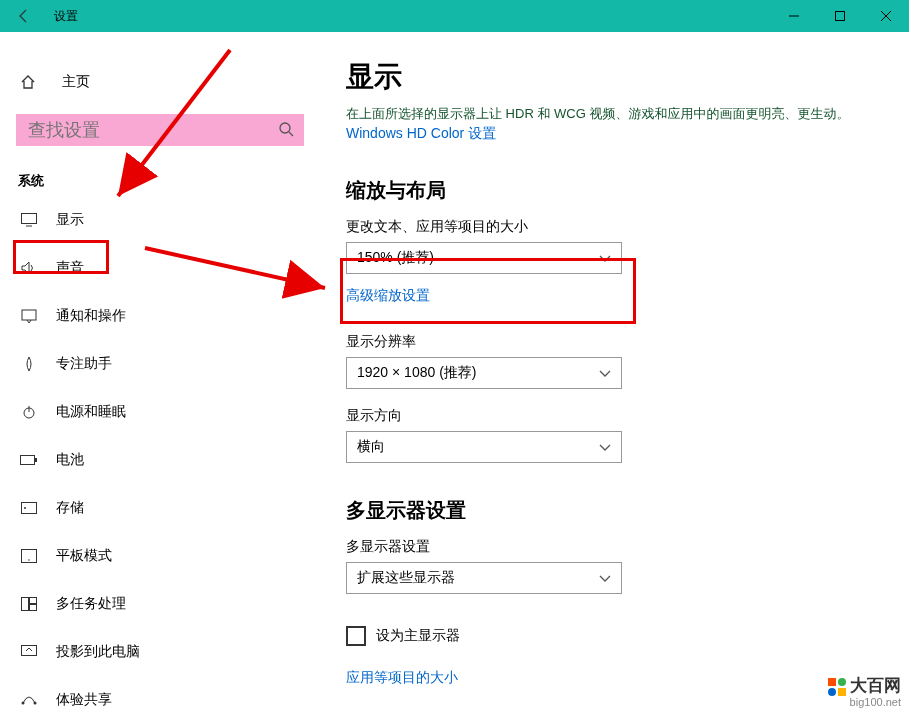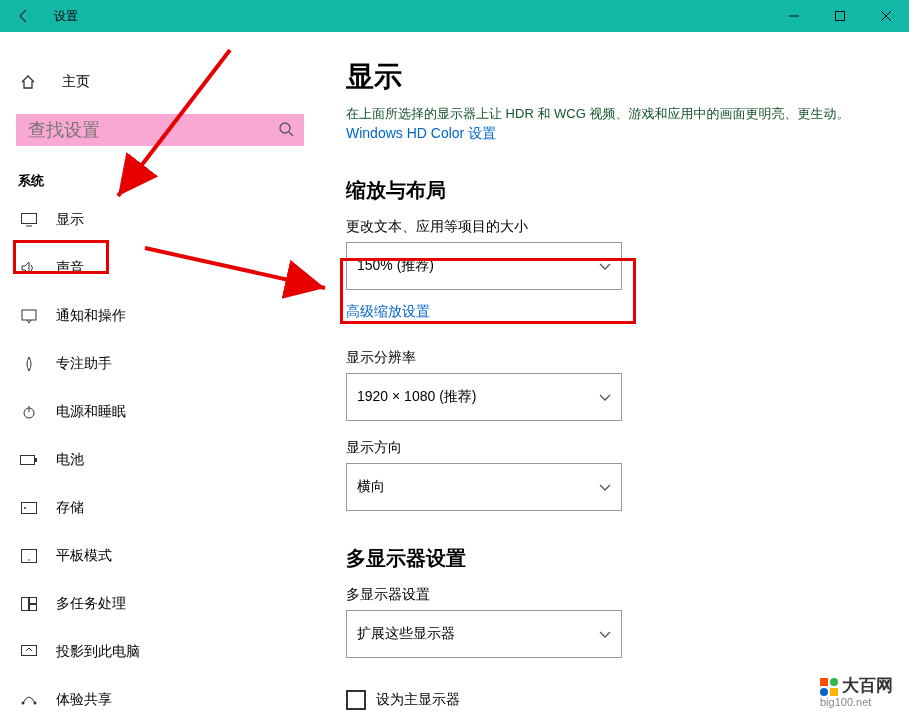--- a/index.html
+++ b/index.html
@@ -21,29 +21,29 @@
 .section { font-size:13px; font-weight:600; padding:26px 0 6px 18px; }
 .navitem { height:48px; display:flex; align-items:center; padding-left:20px; gap:18px; font-size:14px; color:#000; position:relative; }
 .navitem .icon { width:18px; display:flex; justify-content:center; color:#333; }
 .navitem.active::before { content:""; position:absolute; left:0; top:12px; bottom:12px; width:4px; background:#0078d4; display:none; }
 .content { flex:1; padding:26px 40px 0 26px; overflow:hidden; position:relative; }
 .h1 { font-size:28px; font-weight:600; margin-bottom:8px; }
 .desc { font-size:13px; color:#14532d; line-height:1.5; }
 .link { color:#0066cc; font-size:14px; }
 .h2 { font-size:20px; font-weight:700; margin-top:34px; margin-bottom:14px; }
 .fld-label { font-size:14px; margin-bottom:6px; margin-top:10px; }
-.select { width:276px; height:48px; border:1px solid #999; background:#fff; display:flex; align-items:center; justify-content:space-between; padding:0 10px; font-size:14px; }
+.select { width:276px; height:32px; border:1px solid #999; background:#fff; display:flex; align-items:center; justify-content:space-between; padding:0 10px; font-size:14px; }
 .select .chev { color:#555; }
 .adv { margin-top:12px; }
 .check { display:flex; align-items:center; gap:10px; margin-top:32px; font-size:14px; }
 .checkbox { width:20px; height:20px; border:2px solid #333; }
 .highlight { position:absolute; border:3px solid #e60000; pointer-events:none; }
 .hl1 { left:13px; top:240px; width:96px; height:34px; }
 .hl2 { left:340px; top:258px; width:296px; height:66px; }
-.watermark { position:absolute; right:16px; bottom:4px; font-size:11px; color:#888; line-height:1.1; }
+.watermark { position:absolute; right:8px; bottom:4px; font-size:11px; color:#888; text-align:right; line-height:1.1; }
 .watermark .big { font-size:17px; font-weight:700; color:#333; display:flex; align-items:center; gap:4px; justify-content:flex-end; }
 svg.arrow { position:absolute; top:0; left:0; pointer-events:none; }
 </style>
 </head>
 <body>
 
 <div class="window">
   <div class="titlebar">
     <div class="back">
       <svg width="16" height="16" viewBox="0 0 16 16">

